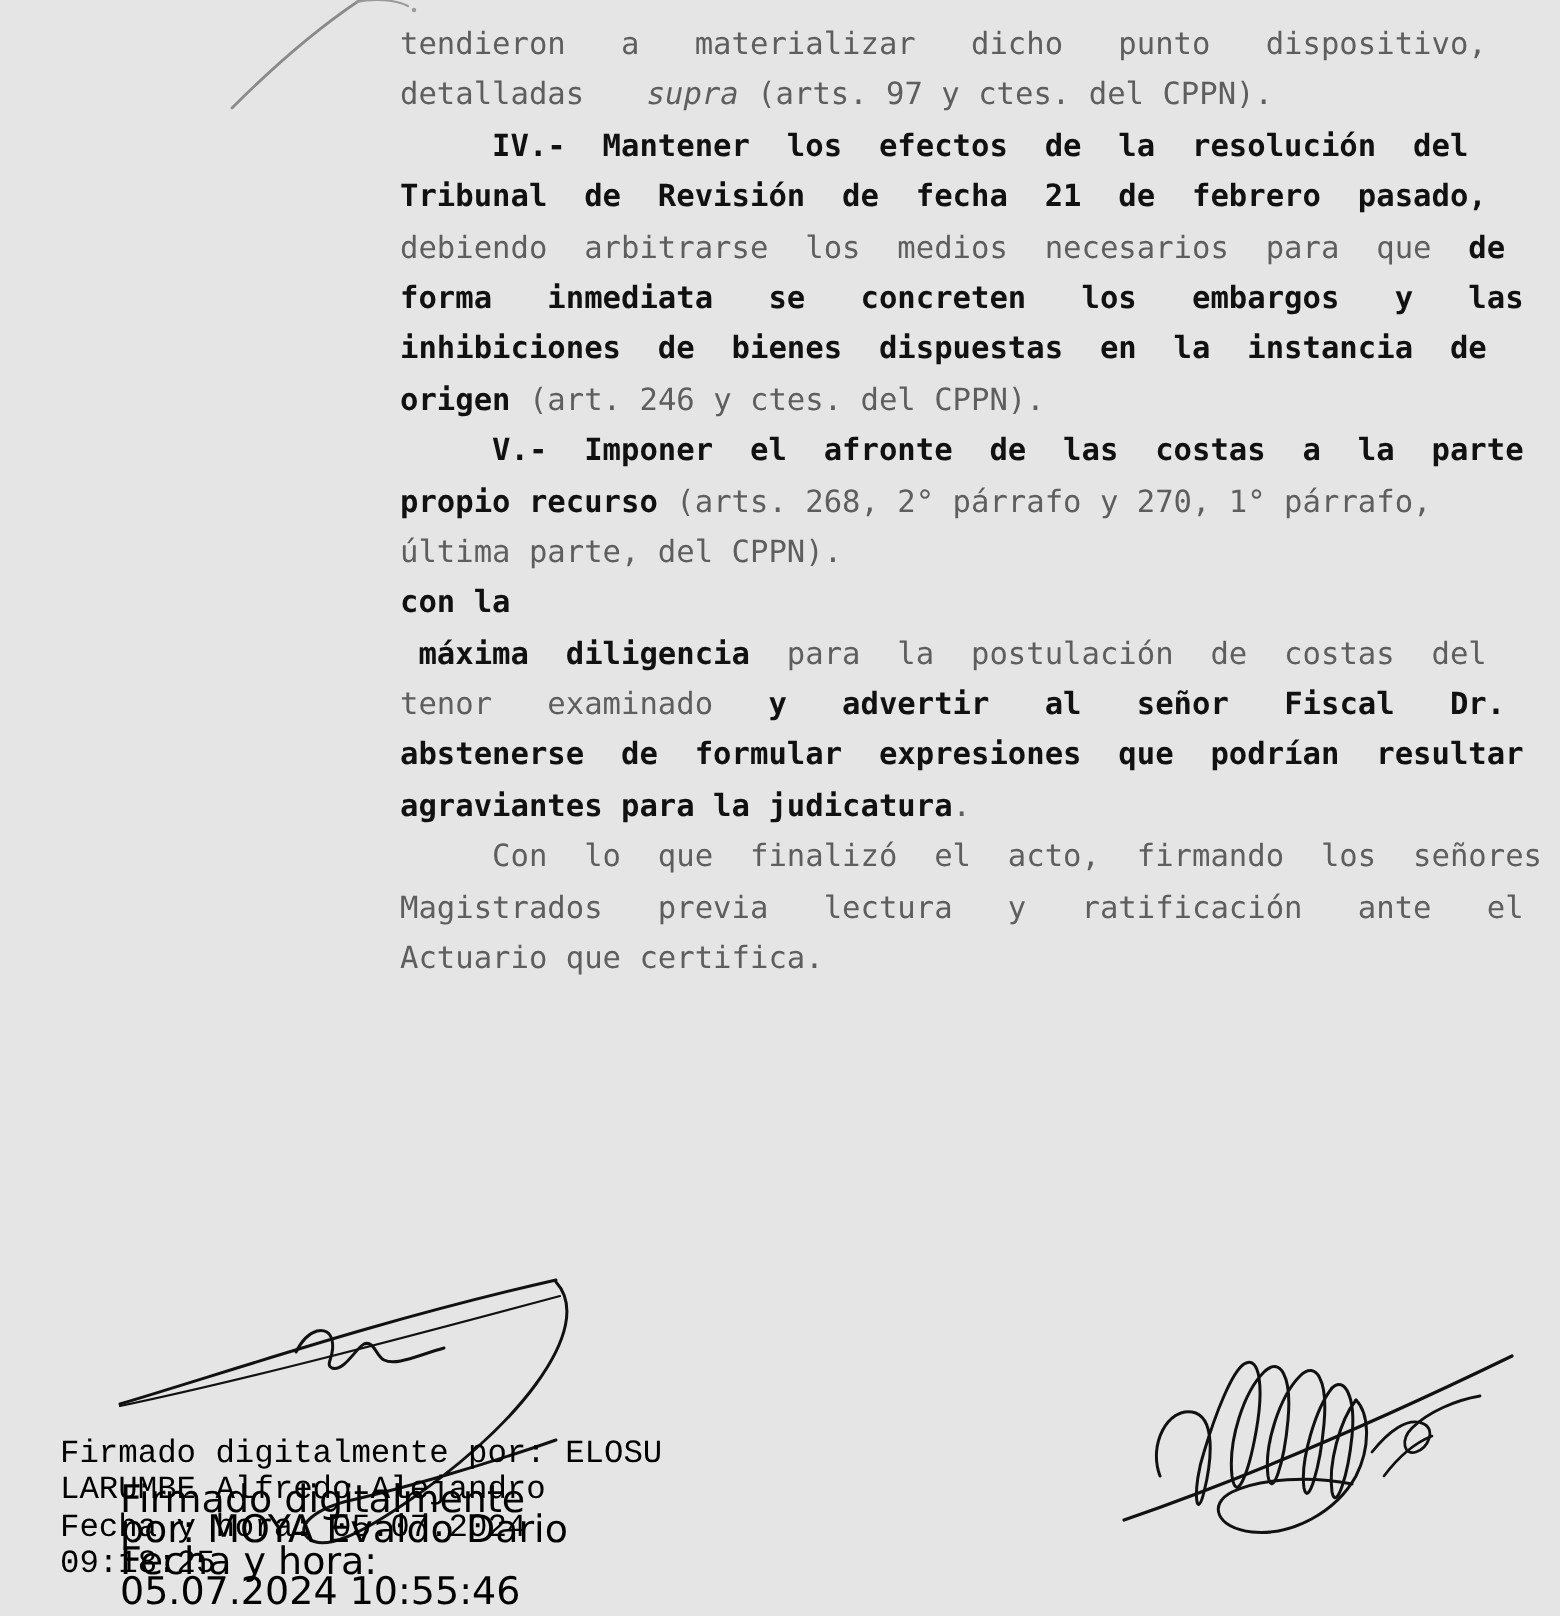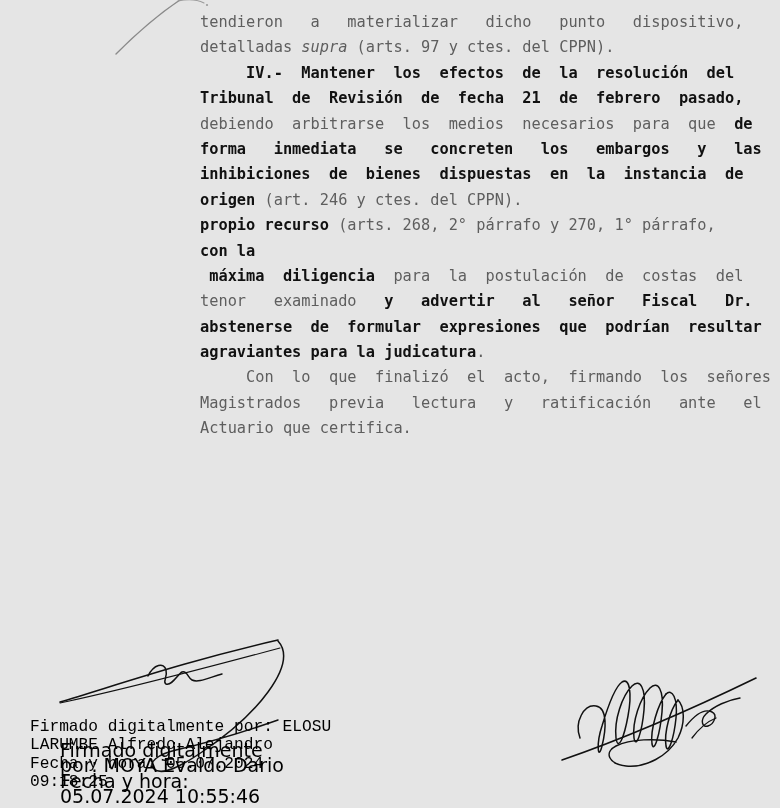--- a/index.html
+++ b/index.html
@@ -41,21 +41,21 @@
     letter-spacing: 0px;
     -webkit-font-smoothing: antialiased;
   }
   .ln {
     white-space: pre;
     display: block;
     height: 25.4px;
   }
   
   .b  { font-weight: bold; color: #111111; }
-  .it { font-style: italic; }
+  .it { font-style: italic; margin-left: 22px; }
 
   
   .sig-block { position: absolute; }
 
   #sig-left  { left: 30px;  top: 636px; width: 320px; height: 160px; }
   #sig-right { left: 560px; top: 660px; width: 220px; height: 148px; }
 
   .sig-draw {
     position: absolute;
     left: 0; top: 0;
@@ -95,21 +95,23 @@
 
   <div id="body-text">
       <span class="ln"><span>tendieron   a   materializar   dicho   punto   dispositivo,</span></span>
       <span class="ln"><span>detalladas </span><span class="it">supra</span><span> (arts. 97 y ctes. del CPPN).</span></span>
       <span class="ln"><span class="b">     IV.-  Mantener  los  efectos  de  la  resolución  del</span></span>
       <span class="ln"><span class="b">Tribunal  de  Revisión  de  fecha  21  de  febrero  pasado,</span></span>
       <span class="ln"><span>debiendo  arbitrarse  los  medios  necesarios  para  que  </span><span class="b">de</span></span>
       <span class="ln"><span class="b">forma   inmediata   se   concreten   los   embargos   y   las</span></span>
       <span class="ln"><span class="b">inhibiciones  de  bienes  dispuestas  en  la  instancia  de</span></span>
       <span class="ln"><span class="b">origen</span><span> (art. 246 y ctes. del CPPN).</span></span>
+      <span class="ln"><span class="b">     V.-  Imponer  el  afronte  de  las  costas  a  la  parte</span></span>
       <span class="ln"><span class="b">propio recurso</span><span> (arts. 268, 2° párrafo y 270, 1° párrafo,</span></span>
+      <span class="ln"><span>última parte, del CPPN).</span></span>
       <span class="ln"><span class="b">con la</span></span>
       <span class="ln"><span class="b"> máxima  diligencia</span><span>  para  la  postulación  de  costas  del</span></span>
       <span class="ln"><span>tenor   examinado   </span><span class="b">y   advertir   al   señor   Fiscal   Dr.</span></span>
       <span class="ln"><span class="b">abstenerse  de  formular  expresiones  que  podrían  resultar</span></span>
       <span class="ln"><span class="b">agraviantes para la judicatura</span><span>.</span></span>
       <span class="ln"><span>     Con  lo  que  finalizó  el  acto,  firmando  los  señores</span></span>
       <span class="ln"><span>Magistrados   previa   lectura   y   ratificación   ante   el</span></span>
       <span class="ln"><span>Actuario que certifica.</span></span>
     </div>
 

